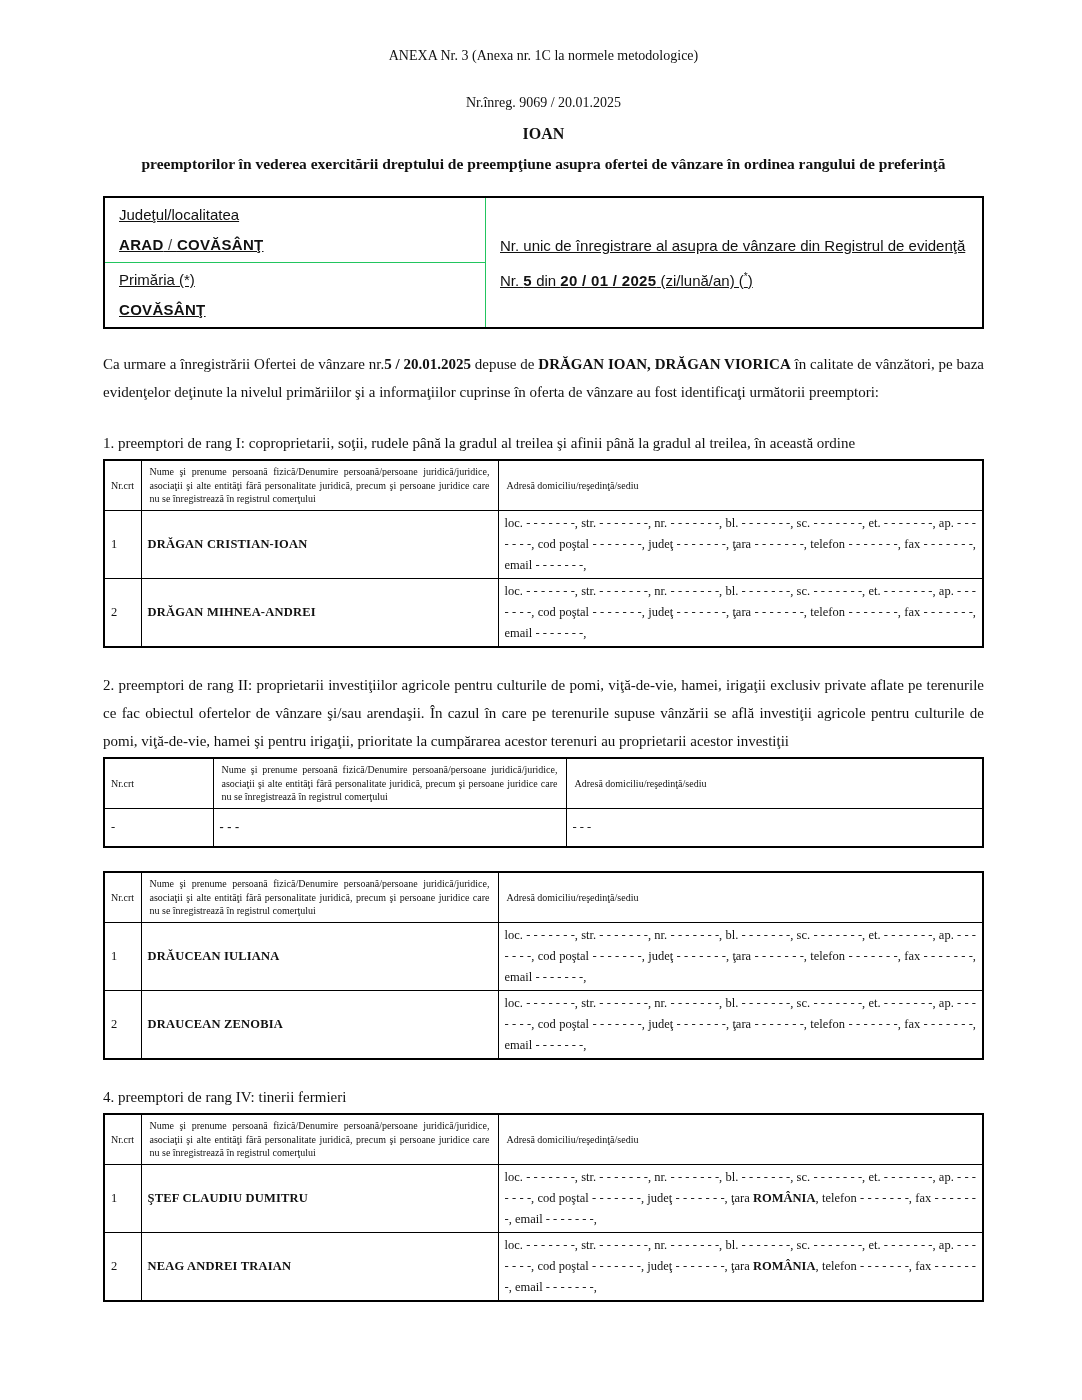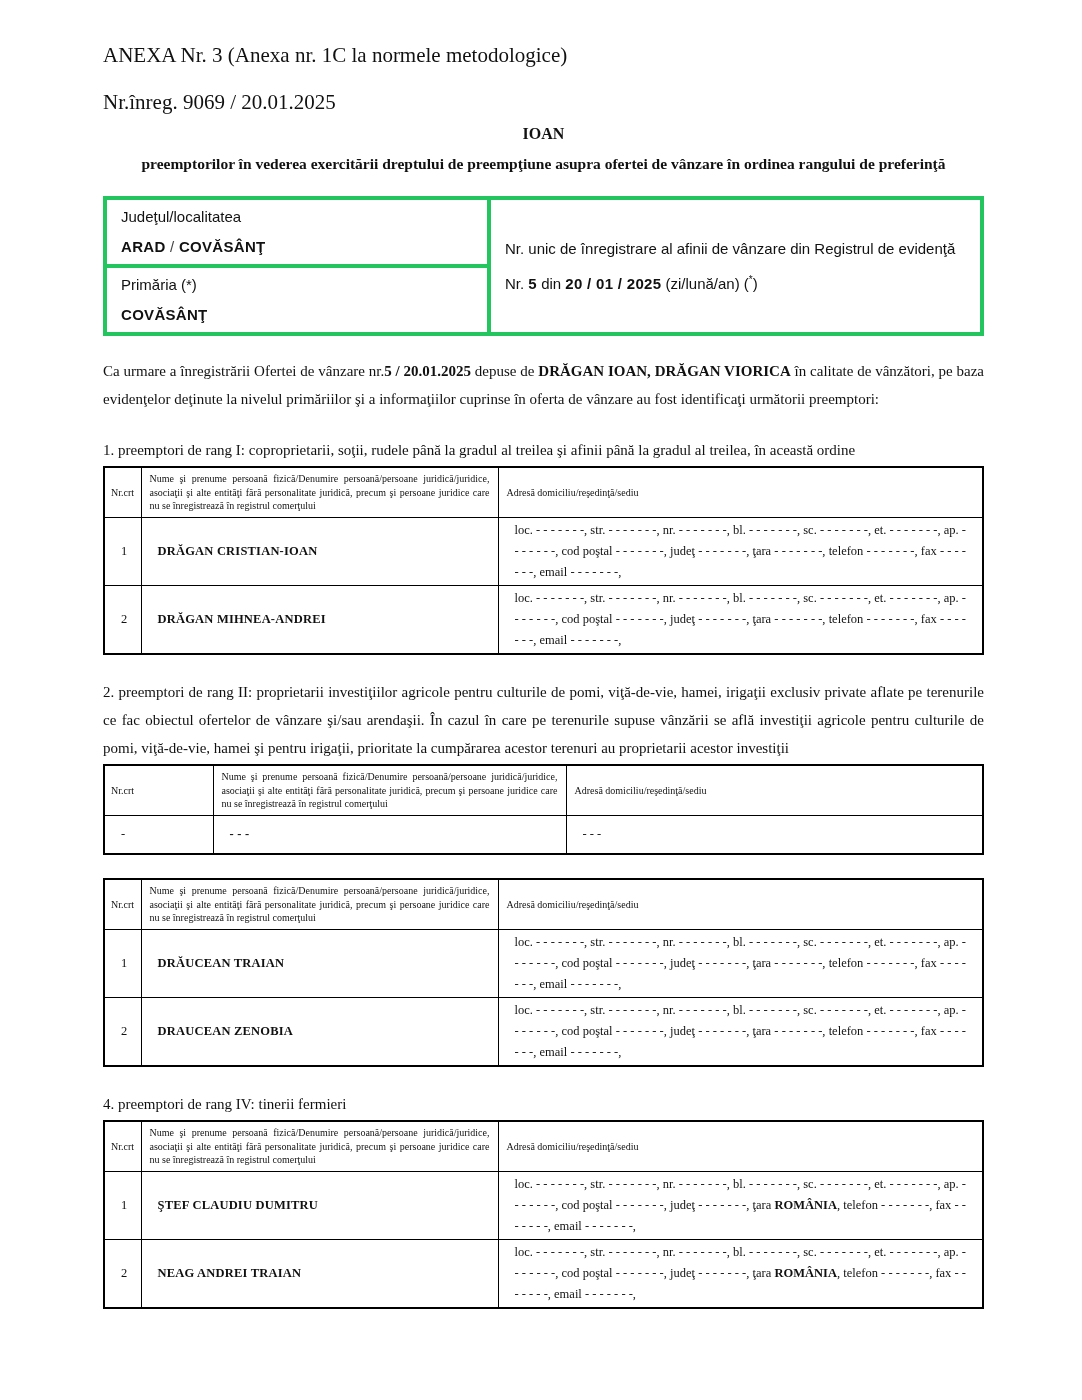--- a/index.html
+++ b/index.html
@@ -3,49 +3,49 @@
 <meta charset="utf-8">
 <style>
   html,body{margin:0;padding:0;background:#888;}
   .page{
     width:1082px;height:1400px;background:#ffffff;color:#111;
     margin:0 auto;position:relative;overflow:hidden;
     font-family:"Liberation Serif","DejaVu Serif",serif;
     box-sizing:border-box;
     padding:46px 98px 0 103px;
   }
-  .right-line{text-align:left;font-size:21px;line-height:19px;}
+  .right-line{text-align:center;font-size:14px;line-height:19px;}
   .reg-line{margin-top:28px;}
   .doc-title{text-align:center;font-weight:bold;font-size:16px;margin-top:12px;line-height:20px;}
   .doc-subtitle{text-align:center;font-weight:bold;font-size:15.5px;line-height:31px;margin-top:4px;}
 
   
   table{border-collapse:collapse;}
   .info-table{width:100%;margin-top:17px;border:2px solid #000;
     font-family:"Liberation Sans","DejaVu Sans",sans-serif;font-size:15px;}
-  .info-table td{border:4px solid #22c55e;vertical-align:middle;padding:2px 14px;}
+  .info-table td{border:1px solid #22c55e;vertical-align:middle;padding:2px 14px;text-decoration:underline;}
   .info-table .left-col{width:352px;}
   .info-table .cell-label{line-height:30px;}
   .info-table .cell-value{font-weight:bold;line-height:30px;letter-spacing:.3px;}
   .info-table .sep{font-weight:normal;color:#444;}
   .info-right p{margin:0;}
   .reg-unic{ text-align:justify;line-height:31px;margin:0;}
   .reg-nr{line-height:31px;margin-top:4px;}
   .reg-nr b{letter-spacing:.3px;}
   sup{font-size:10px;}
 
   
   .para{text-align:justify;font-size:15px;line-height:28px;margin:0;}
   .intro{margin-top:21px;}
   .sec-gap{margin-top:23px;}
   .sec-heading{margin:0 0 2px 0;}
 
   
   .ptable{width:100%;border:2px solid #000;table-layout:fixed;}
-  .ptable th,.ptable td{border:1px solid #000;padding:2px 16px;vertical-align:middle;}
+  .ptable th,.ptable td{border:1px solid #000;padding:2px 6px;vertical-align:middle;}
   .ptable col.c-nr{width:37px;}
   .ptable col.c-name{width:357px;}
   .ptable.wide-nr col.c-nr{width:109px;}
   .ptable.wide-nr col.c-name{width:353px;}
   .ptable th{font-weight:normal;font-size:10px;text-align:left;height:43px;}
   .ptable .h-name{text-align:justify;line-height:13.5px;padding:3px 8px;}
   .ptable .h-nr{padding-left:6px;}
   .ptable .h-addr{padding-left:8px;font-size:10px;margin-left:48px;}
   .ptable td{font-size:12.5px;}
   .td-nr{padding-left:6px;}
@@ -66,21 +66,21 @@
   <div class="doc-subtitle">preemptorilor în vederea exercitării dreptului de preempţiune asupra ofertei de vânzare în ordinea rangului de preferinţă</div>
 
   <table class="info-table">
     <tbody>
         <tr>
       <td class="left-col">
         <div class="cell-label">Judeţul/localitatea</div>
         <div class="cell-value"><b>ARAD</b><span class="sep"> / </span><b>COVĂSÂNŢ</b></div>
       </td>
       <td rowspan="2" class="info-right">
-        <p class="reg-unic">Nr. unic de înregistrare al afinii de vânzare din Registrul de evidenţă</p>
+        <p class="reg-unic">Nr. unic de înregistrare al asupra de vânzare din Registrul de evidenţă</p>
         <p class="reg-nr"><span>Nr. </span><b>5</b><span> din </span><b>20 / 01 / 2025</b><span> (zi/lună/an) (</span><sup>*</sup><span>)</span></p>
       </td>
     </tr>
     <tr>
       <td class="left-col">
         <div class="cell-label">Primăria (*)</div>
         <div class="cell-value">COVĂSÂNŢ</div>
       </td>
     </tr>
   </tbody>
@@ -155,21 +155,21 @@
       <thead>
         <tr>
           <th class="h-nr">Nr.crt</th>
           <th class="h-name">Nume şi prenume persoană fizică/Denumire persoană/persoane juridică/juridice, asociaţii şi alte entităţi fără personalitate juridică, precum şi persoane juridice care nu se înregistrează în registrul comerţului</th>
           <th class="h-addr">Adresă domiciliu/reşedinţă/sediu</th>
         </tr>
       </thead>
       <tbody>
   <tr>
     <td class="td-nr">1</td>
-    <td class="td-name">DRĂUCEAN TRAIAN</td>
+    <td class="td-name">DRĂUCEAN IULIANA</td>
     <td class="td-addr"><span class="addr-before">loc. - - - - - - -, str. - - - - - - -, nr. - - - - - - -, bl. - - - - - - -, sc. - - - - - - -, et. - - - - - - -, ap. - - - - - - -, cod poştal - - - - - - -, judeţ - - - - - - -, ţara </span><span class="addr-country">- - - - - - -</span><span class="addr-after">, telefon - - - - - - -, fax - - - - - - -, email - - - - - - -,</span></td>
   </tr>
 
   <tr>
     <td class="td-nr">2</td>
     <td class="td-name">DRAUCEAN ZENOBIA</td>
     <td class="td-addr"><span class="addr-before">loc. - - - - - - -, str. - - - - - - -, nr. - - - - - - -, bl. - - - - - - -, sc. - - - - - - -, et. - - - - - - -, ap. - - - - - - -, cod poştal - - - - - - -, judeţ - - - - - - -, ţara </span><span class="addr-country">- - - - - - -</span><span class="addr-after">, telefon - - - - - - -, fax - - - - - - -, email - - - - - - -,</span></td>
   </tr>
 </tbody>
     </table>

